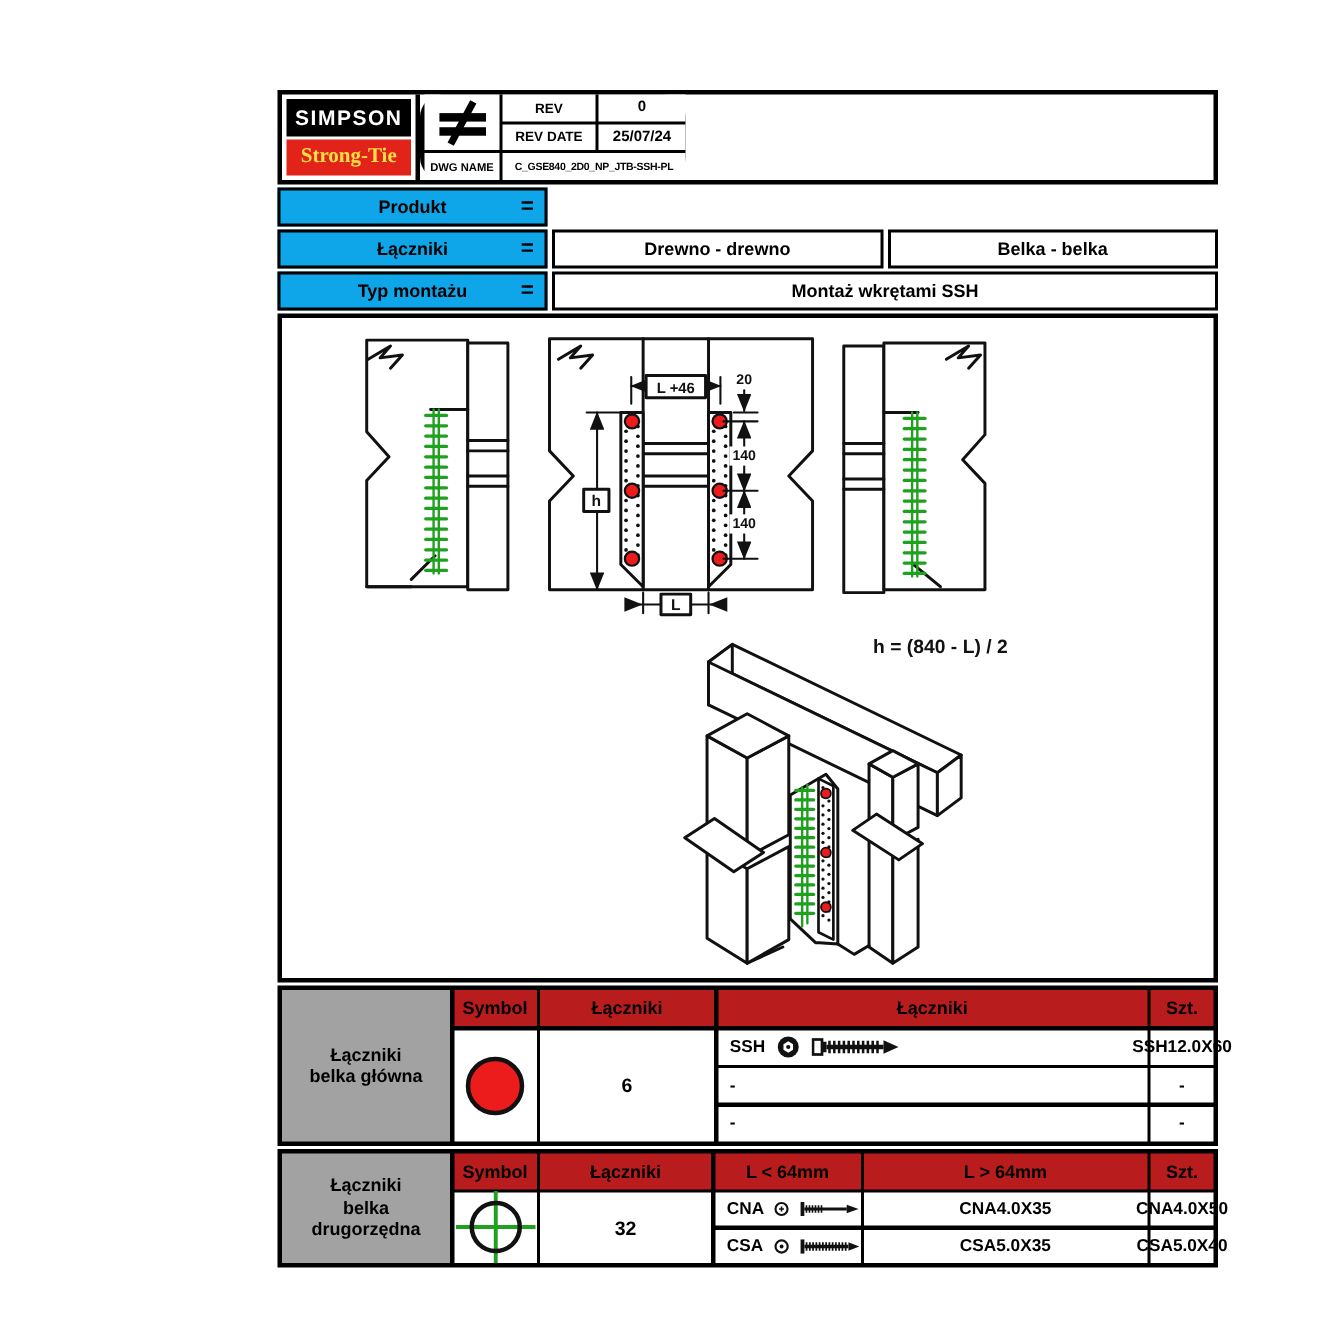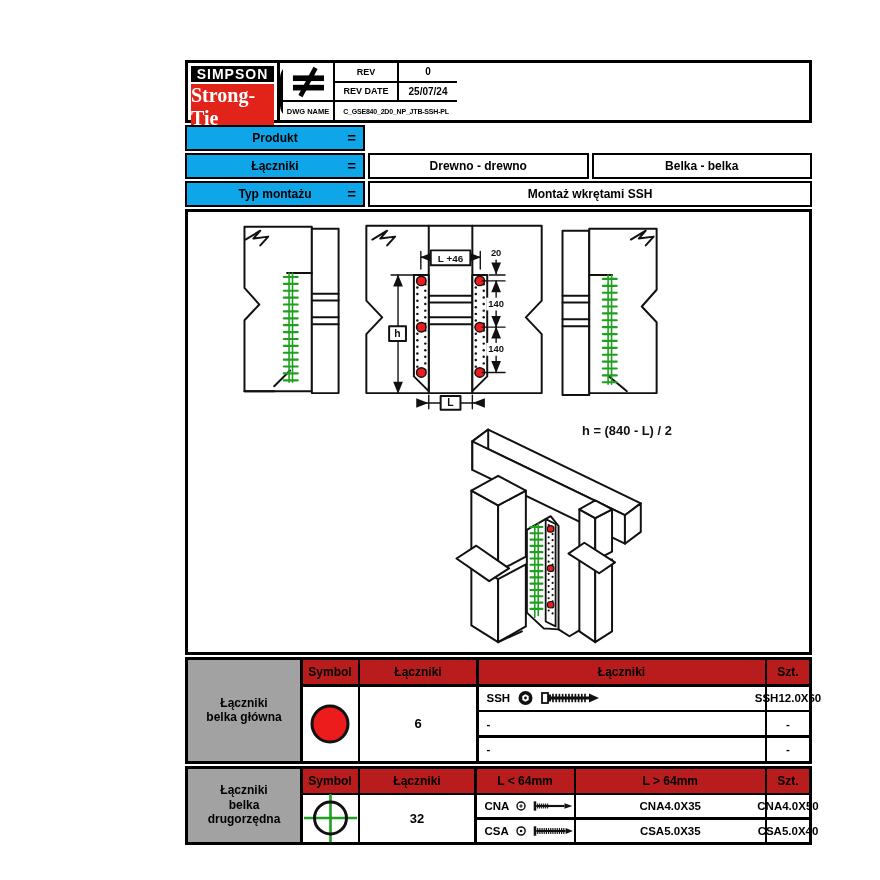--- a/index.html
+++ b/index.html
@@ -4,22 +4,22 @@
 <style>
   html,body{margin:0;padding:0;background:#fff;width:880px;height:880px;overflow:hidden;
     font-family:"Liberation Sans",sans-serif;color:#000;}
   .sheet{position:absolute;left:169px;top:60px;width:627px;font-weight:bold;margin-left:16px;}
   
   .hdr{display:flex;height:63px;border:3px solid #000;box-sizing:border-box;background:#fff;}
   .logo-cell{width:92px;border-right:3px solid #000;box-sizing:border-box;display:flex;
     flex-direction:column;gap:2px;padding:3px;}
   .logo-top{flex:1;background:#000;color:#fff;display:flex;align-items:center;justify-content:center;
     font-size:14px;letter-spacing:1px;}
-  .logo-bot{flex:1;background:#e2231a;color:#ffffff;display:flex;align-items:center;justify-content:center;
-    font-family:"Liberation Serif",serif;font-size:20px;}
+  .logo-bot{flex:1;background:#e2231a;color:#fde047;display:flex;align-items:center;justify-content:center;
+    font-family:"Liberation Serif",serif;font-size:14px;}
   .title-cell{flex:1;display:flex;align-items:center;justify-content:center;}
   .title-u{font-size:27px;border-bottom:3px solid #000;padding:0 4px 2px 4px;letter-spacing:.5px;}
   .revblock{width:177px;display:grid;grid-template-columns:50px 62px 1fr;
     grid-template-rows:1fr 1fr 1fr;background:#000;gap:2px;border-left:3px solid #000;box-sizing:border-box;border-radius:15px;}
   .revblock>div{background:#fff;display:flex;align-items:center;justify-content:center;}
   .neq{grid-column:1;grid-row:1/3;}
   .rlab{font-size:9px;}
   .rval{font-size:10px;}
   .dwglab{grid-column:1;grid-row:3;font-size:7.5px;}
   .dwgval{grid-column:2/4;grid-row:3;font-size:7px;letter-spacing:-.2px;}

